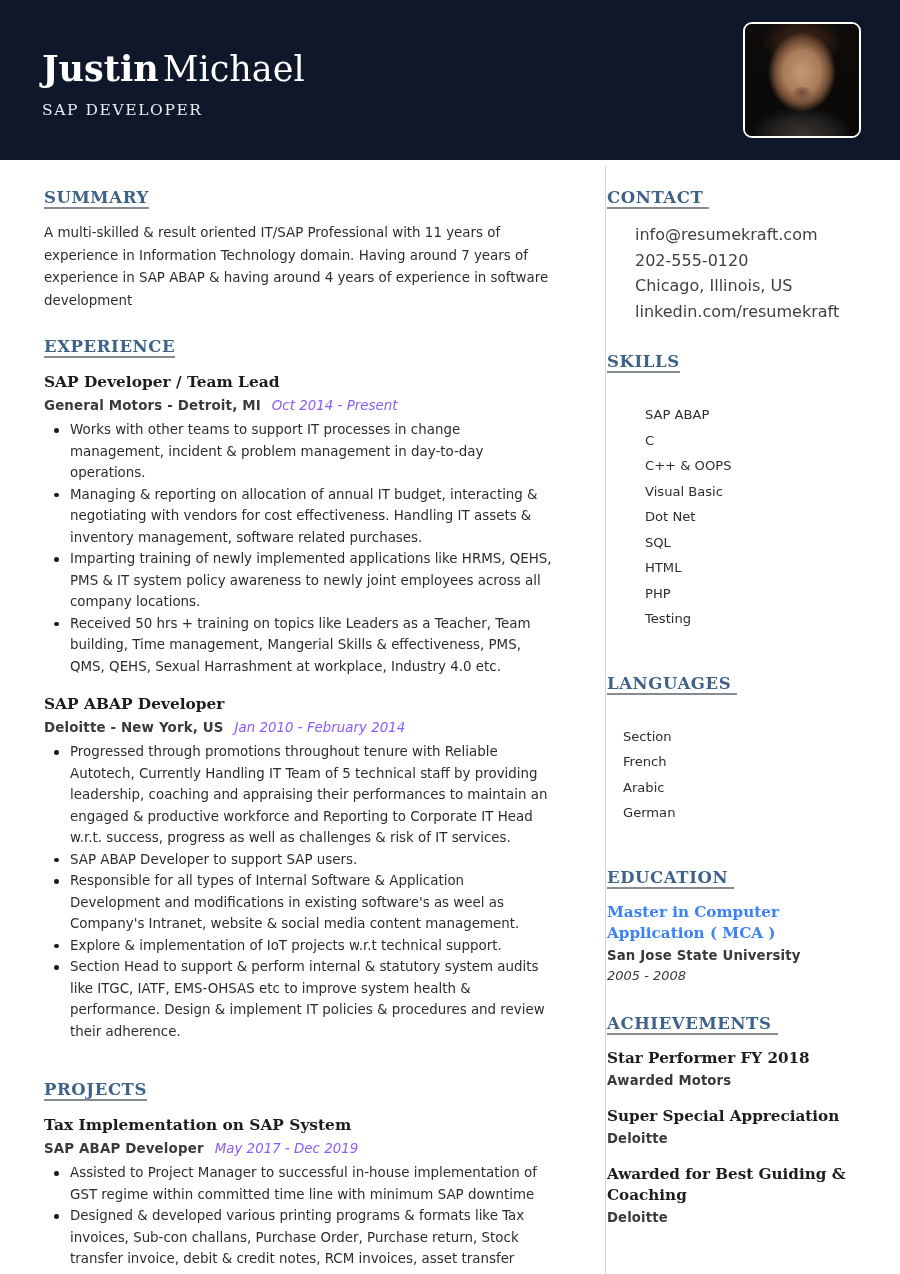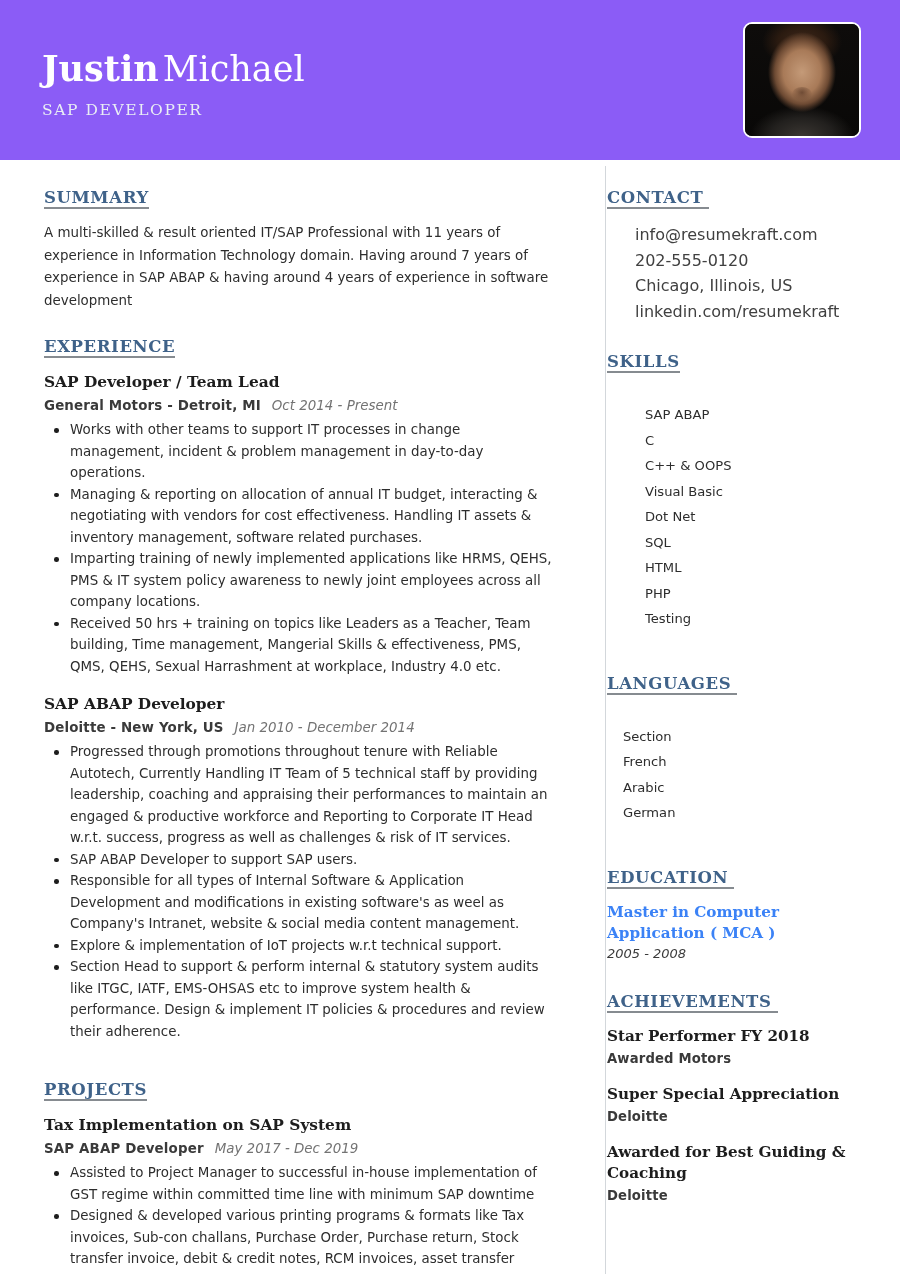--- a/index.html
+++ b/index.html
@@ -16,21 +16,21 @@
     position: relative;
     width: 900px;
     height: 1274px;
     background: #ffffff;
   }
 
   
   .header {
     position: relative;
     height: 160px;
-    background: #8b5cf6;
+    background: #0f172a;
     padding: 0 40px;
   }
 
   .header-name-block {
     position: absolute;
     left: 42px;
     top: 48px;
   }
 
   .name {
@@ -151,21 +151,21 @@
     color: #3a3a3a;
     margin-bottom: 3px;
   }
   .entry-meta .org {
     font-weight: bold;
     letter-spacing: 0.15px;
   }
   .entry-meta .dates {
     font-style: italic;
     margin-left: 11px;
-    color: #737373;
+    color: #8b5cf6;
     text-align: right;
   }
 
   ul.bullets {
     list-style: none;
     margin: 0;
     padding: 0;
   }
   ul.bullets li {
     position: relative;
@@ -289,21 +289,21 @@
             <li>Works with other teams to support IT processes in change management, incident &amp; problem management in day-to-day operations.</li>
             <li>Managing &amp; reporting on allocation of annual IT budget, interacting &amp; negotiating with vendors for cost effectiveness. Handling IT assets &amp; inventory management, software related purchases.</li>
             <li>Imparting training of newly implemented applications like HRMS, QEHS, PMS &amp; IT system policy awareness to newly joint employees across all company locations.</li>
             <li>Received 50 hrs + training on topics like Leaders as a Teacher, Team building, Time management, Mangerial Skills &amp; effectiveness, PMS, QMS, QEHS, Sexual Harrashment at workplace, Industry 4.0 etc.</li>
           </ul>
         </div>
 
         <div class="entry">
           <div class="entry-title">SAP ABAP Developer</div>
           <div class="entry-meta">
-            <span class="org">Deloitte - New York, US</span><span class="dates">Jan 2010 - December 2014</span>
+            <span class="org">Deloitte - New York, US</span><span class="dates">Jan 2010 - February 2014</span>
           </div>
           <ul class="bullets">
             <li>Progressed through promotions throughout tenure with Reliable Autotech, Currently Handling IT Team of 5 technical staff by providing leadership, coaching and appraising their performances to maintain an engaged &amp; productive workforce and Reporting to Corporate IT Head w.r.t. success, progress as well as challenges &amp; risk of IT services.</li>
             <li>SAP ABAP Developer to support SAP users.</li>
             <li>Responsible for all types of Internal Software &amp; Application Development and modifications in existing software's as weel as Company's Intranet, website &amp; social media content management.</li>
             <li>Explore &amp; implementation of IoT projects w.r.t technical support.</li>
             <li>Section Head to support &amp; perform internal &amp; statutory system audits like ITGC, IATF, EMS-OHSAS etc to improve system health &amp; performance. Design &amp; implement IT policies &amp; procedures and review their adherence.</li>
           </ul>
         </div>
       </div>
@@ -366,20 +366,21 @@
           <li>German</li>
         </ul>
       </div>
 
       <div class="rc-gap"></div>
 
       <div class="section">
         <div class="section-heading wide">EDUCATION</div>
         <div>
           <div class="edu-degree">Master in Computer Application ( MCA )</div>
+          <div class="edu-school">San Jose State University</div>
           <div class="edu-dates">2005 - 2008</div>
         </div>
       </div>
 
       <div class="rc-gap"></div>
 
       <div class="section">
         <div class="section-heading wide">ACHIEVEMENTS</div>
 
         <div class="achv">

